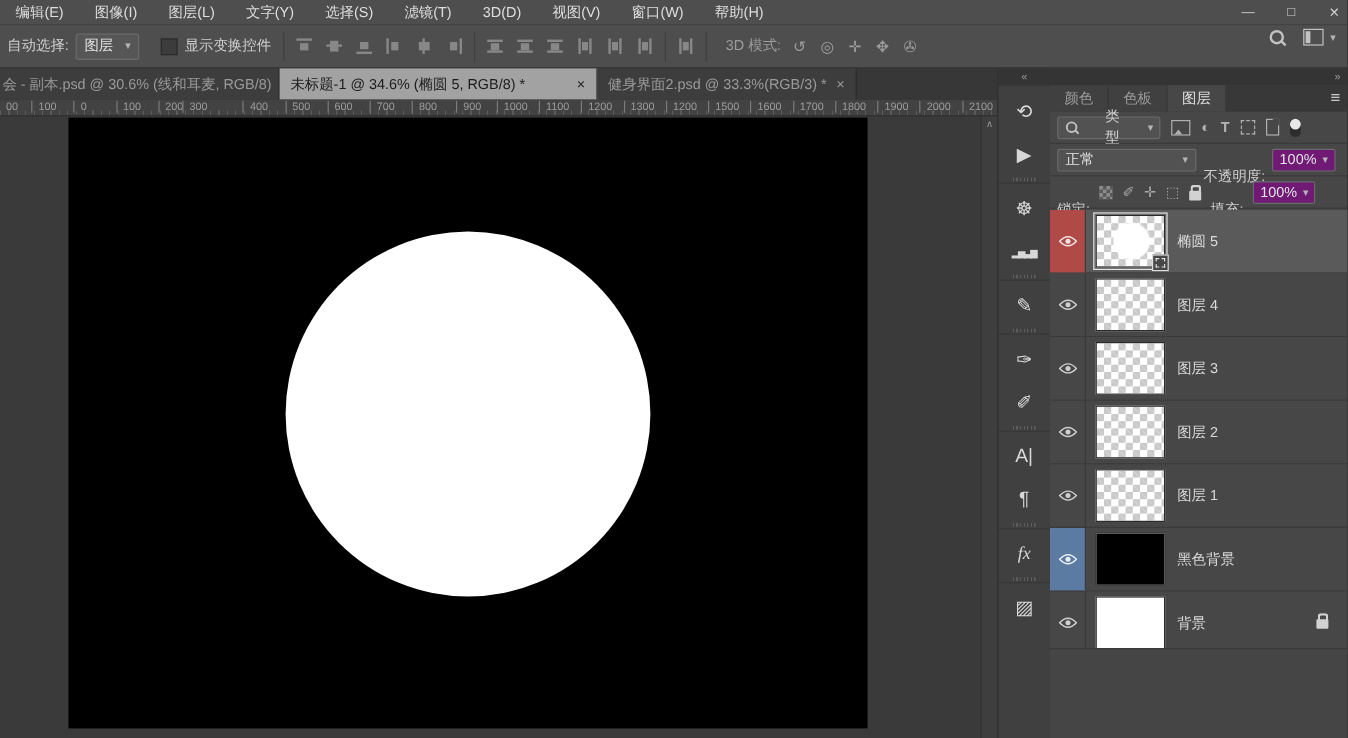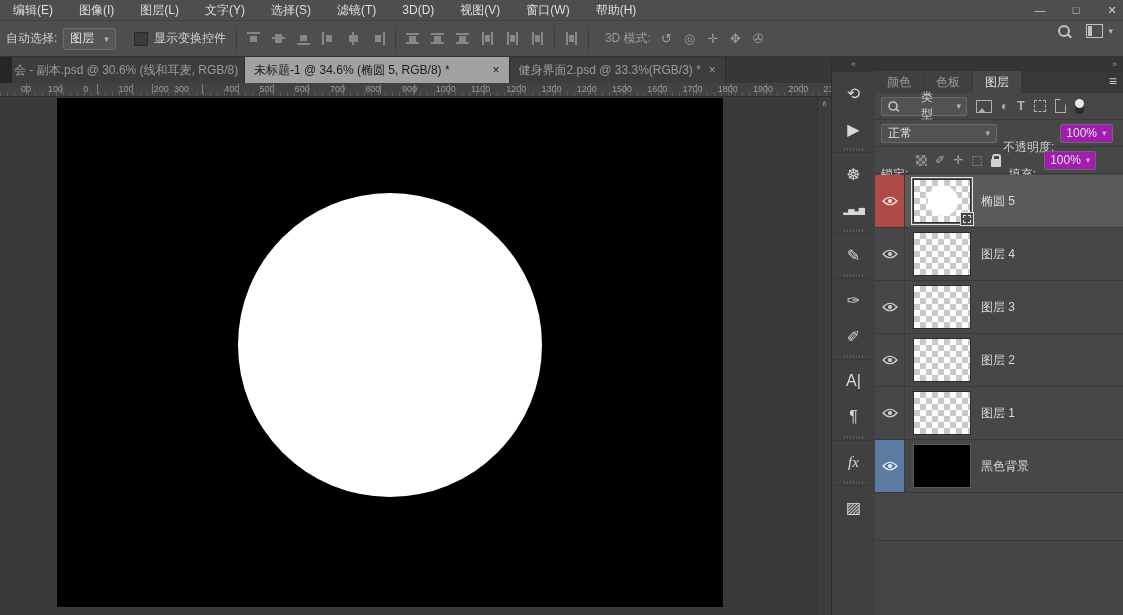--- a/index.html
+++ b/index.html
@@ -38,32 +38,32 @@
   .d2 .bar{top:1px;box-shadow:0 9px 0 #9a9a9a;} .d2 .box{top:4px;}
   .d2v .vbar{left:1px;box-shadow:9px 0 0 #9a9a9a;} .d2v .box{left:4px;top:3px;width:5px;height:7px}
   .g3d{color:#9c9c9c;font-size:13px;}
   #ob-right{position:absolute;right:10px;top:24px;display:flex;align-items:center;gap:16px;}
   .magico{position:relative;width:8px;height:8px;border:2px solid #c2c2c2;border-radius:50%;display:inline-block;}
   .magico::after{content:"";position:absolute;width:5px;height:2px;background:#c2c2c2;transform:rotate(45deg);right:-4px;bottom:-2px;}
   .wsico{width:15px;height:12px;border:1px solid #c2c2c2;position:relative;display:inline-block;}
   .wsico::before{content:"";position:absolute;left:1px;top:1px;bottom:1px;width:4px;background:#c2c2c2;}
 
   
-  #tabbar{left:12px;top:57px;width:831px;height:26px;background:#373737;display:flex;}
+  #tabbar{left:0;top:57px;width:831px;height:26px;background:#373737;display:flex;}
   .doc-tab{height:26px;display:flex;align-items:center;padding:0 9px;gap:8px;background:#3d3d3d;
            color:#9a9a9a;border-right:1px solid #2c2c2c;white-space:nowrap;overflow:hidden;box-sizing:border-box;}
   .doc-tab.first{width:233px;padding-left:2px;}
   .doc-tab.active{background:#a2a2a2;color:#1c1c1c;gap:43px;}
   .doc-tab .x{font-size:12px;}
 
   
   #ruler{left:0;top:83px;width:831px;height:14px;background:#424242;border-bottom:1px solid #2e2e2e;box-sizing:border-box;
          background-image:repeating-linear-gradient(90deg,#5b5b5b 0 1px,transparent 1px 7px);
          background-size:100% 4px;background-position:0 100%;background-repeat:no-repeat;}
-  .rlabel{position:absolute;top:1px;font-size:9px;color:#9c9c9c;padding-left:21px;border-left:1px solid #7a7a7a;line-height:10px;}
+  .rlabel{position:absolute;top:1px;font-size:9px;color:#9c9c9c;padding-left:5px;border-left:1px solid #7a7a7a;line-height:10px;}
 
   
   #docarea{left:0;top:97px;width:831px;height:518px;background:#3a3a3a;}
   #canvas{position:absolute;left:57px;top:1px;width:666px;height:509px;background:#000;}
   #shape-circle{position:absolute;left:181px;top:95px;width:304px;height:304px;border-radius:50%;background:#fff;}
   #vscroll{position:absolute;right:0px;top:0;width:13px;height:518px;background:#3e3e3e;border-left:1px solid #333;}
   #vscroll .arrow{display:block;text-align:center;color:#9a9a9a;font-size:8px;padding-top:2px;}
 
   
   #dock{left:831px;top:57px;width:44px;height:558px;background:#404040;border-left:1px solid #2e2e2e;box-sizing:border-box;}
@@ -93,21 +93,21 @@
   .shapeico{width:10px;height:10px;border:1px dashed #b0b0b0;display:inline-block;}
   .pageico{width:9px;height:12px;border:1px solid #b0b0b0;position:relative;display:inline-block;}
   .pageico::after{content:"";position:absolute;right:-1px;top:-1px;border:3px solid #474747;border-left-color:transparent;border-bottom-color:transparent;}
   .toggleico{width:9px;height:15px;background:#2d2d2d;border-radius:4px;position:relative;display:inline-block;}
   .toggleico::after{content:"";position:absolute;left:0px;top:0px;width:9px;height:9px;border-radius:50%;background:#e8e8e8;}
 
   #blend-row{top:63px;height:27px;padding:0 6px;gap:6px;}
   .blendbox{width:116px;height:19px;background:#525252;border:1px solid #6a6a6a;border-radius:2px;display:flex;
             align-items:center;justify-content:space-between;padding:0 6px;box-sizing:border-box;color:#e2e2e2;}
   .vlabel{color:#cfcfcf;white-space:nowrap;margin-top:28px;}
-  .valbox{height:19px;background:#a21caf;border:1px solid #6a6a6a;border-radius:2px;display:flex;align-items:center;
+  .valbox{height:19px;background:#701a75;border:1px solid #6a6a6a;border-radius:2px;display:flex;align-items:center;
           gap:5px;padding:0 5px;box-sizing:border-box;color:#e2e2e2;}
 
   #lock-row{top:90px;height:27px;padding:0 6px;gap:8px;}
   .lkico{color:#a8a8a8;font-size:12px;display:flex;align-items:center;}
   .checkico{width:11px;height:11px;display:inline-block;background-color:#8c8c8c;
     background-image:linear-gradient(45deg,#555 25%,transparent 25%,transparent 75%,#555 75%),
                      linear-gradient(45deg,#555 25%,transparent 25%,transparent 75%,#555 75%);
     background-size:6px 6px;background-position:0 0,3px 3px;}
   .lockico{position:relative;width:10px;height:8px;background:#d2d2d2;border-radius:1px;display:inline-block;margin-top:5px;}
   .lockico::before{content:"";position:absolute;left:1px;top:-5px;width:5px;height:5px;border:2px solid #d2d2d2;border-bottom:none;border-radius:3px 3px 0 0;}
@@ -456,15 +456,26 @@
       <div class="eye-cell blue">
         <svg class="eyeglyph" viewBox="0 0 16 10">
             <path d="M1 5 Q8 -2.5 15 5 Q8 12.5 1 5 Z" fill="none" stroke="#e8edf5" stroke-width="1.2"></path>
             <circle cx="8" cy="5" r="2.1" fill="#e8edf5"></circle>
           </svg>
       </div>
       <div class="thumb black"></div>
       <span class="layer-name">黑色背景</span>
     </div>
 
+    <div class="layer-row">
+      <div class="eye-cell">
+        <svg class="eyeglyph" viewBox="0 0 16 10">
+            <path d="M1 5 Q8 -2.5 15 5 Q8 12.5 1 5 Z" fill="none" stroke="#cfcfcf" stroke-width="1.2"></path>
+            <circle cx="8" cy="5" r="2.1" fill="#cfcfcf"></circle>
+          </svg>
+      </div>
+      <div class="thumb white"></div>
+      <span class="layer-name">背景</span>
+      <span class="layer-lock"><span class="lockico"></span></span>
+    </div>
   </div>
   <div id="panel-bottom"></div>
 </div>
 
 </body></html>

